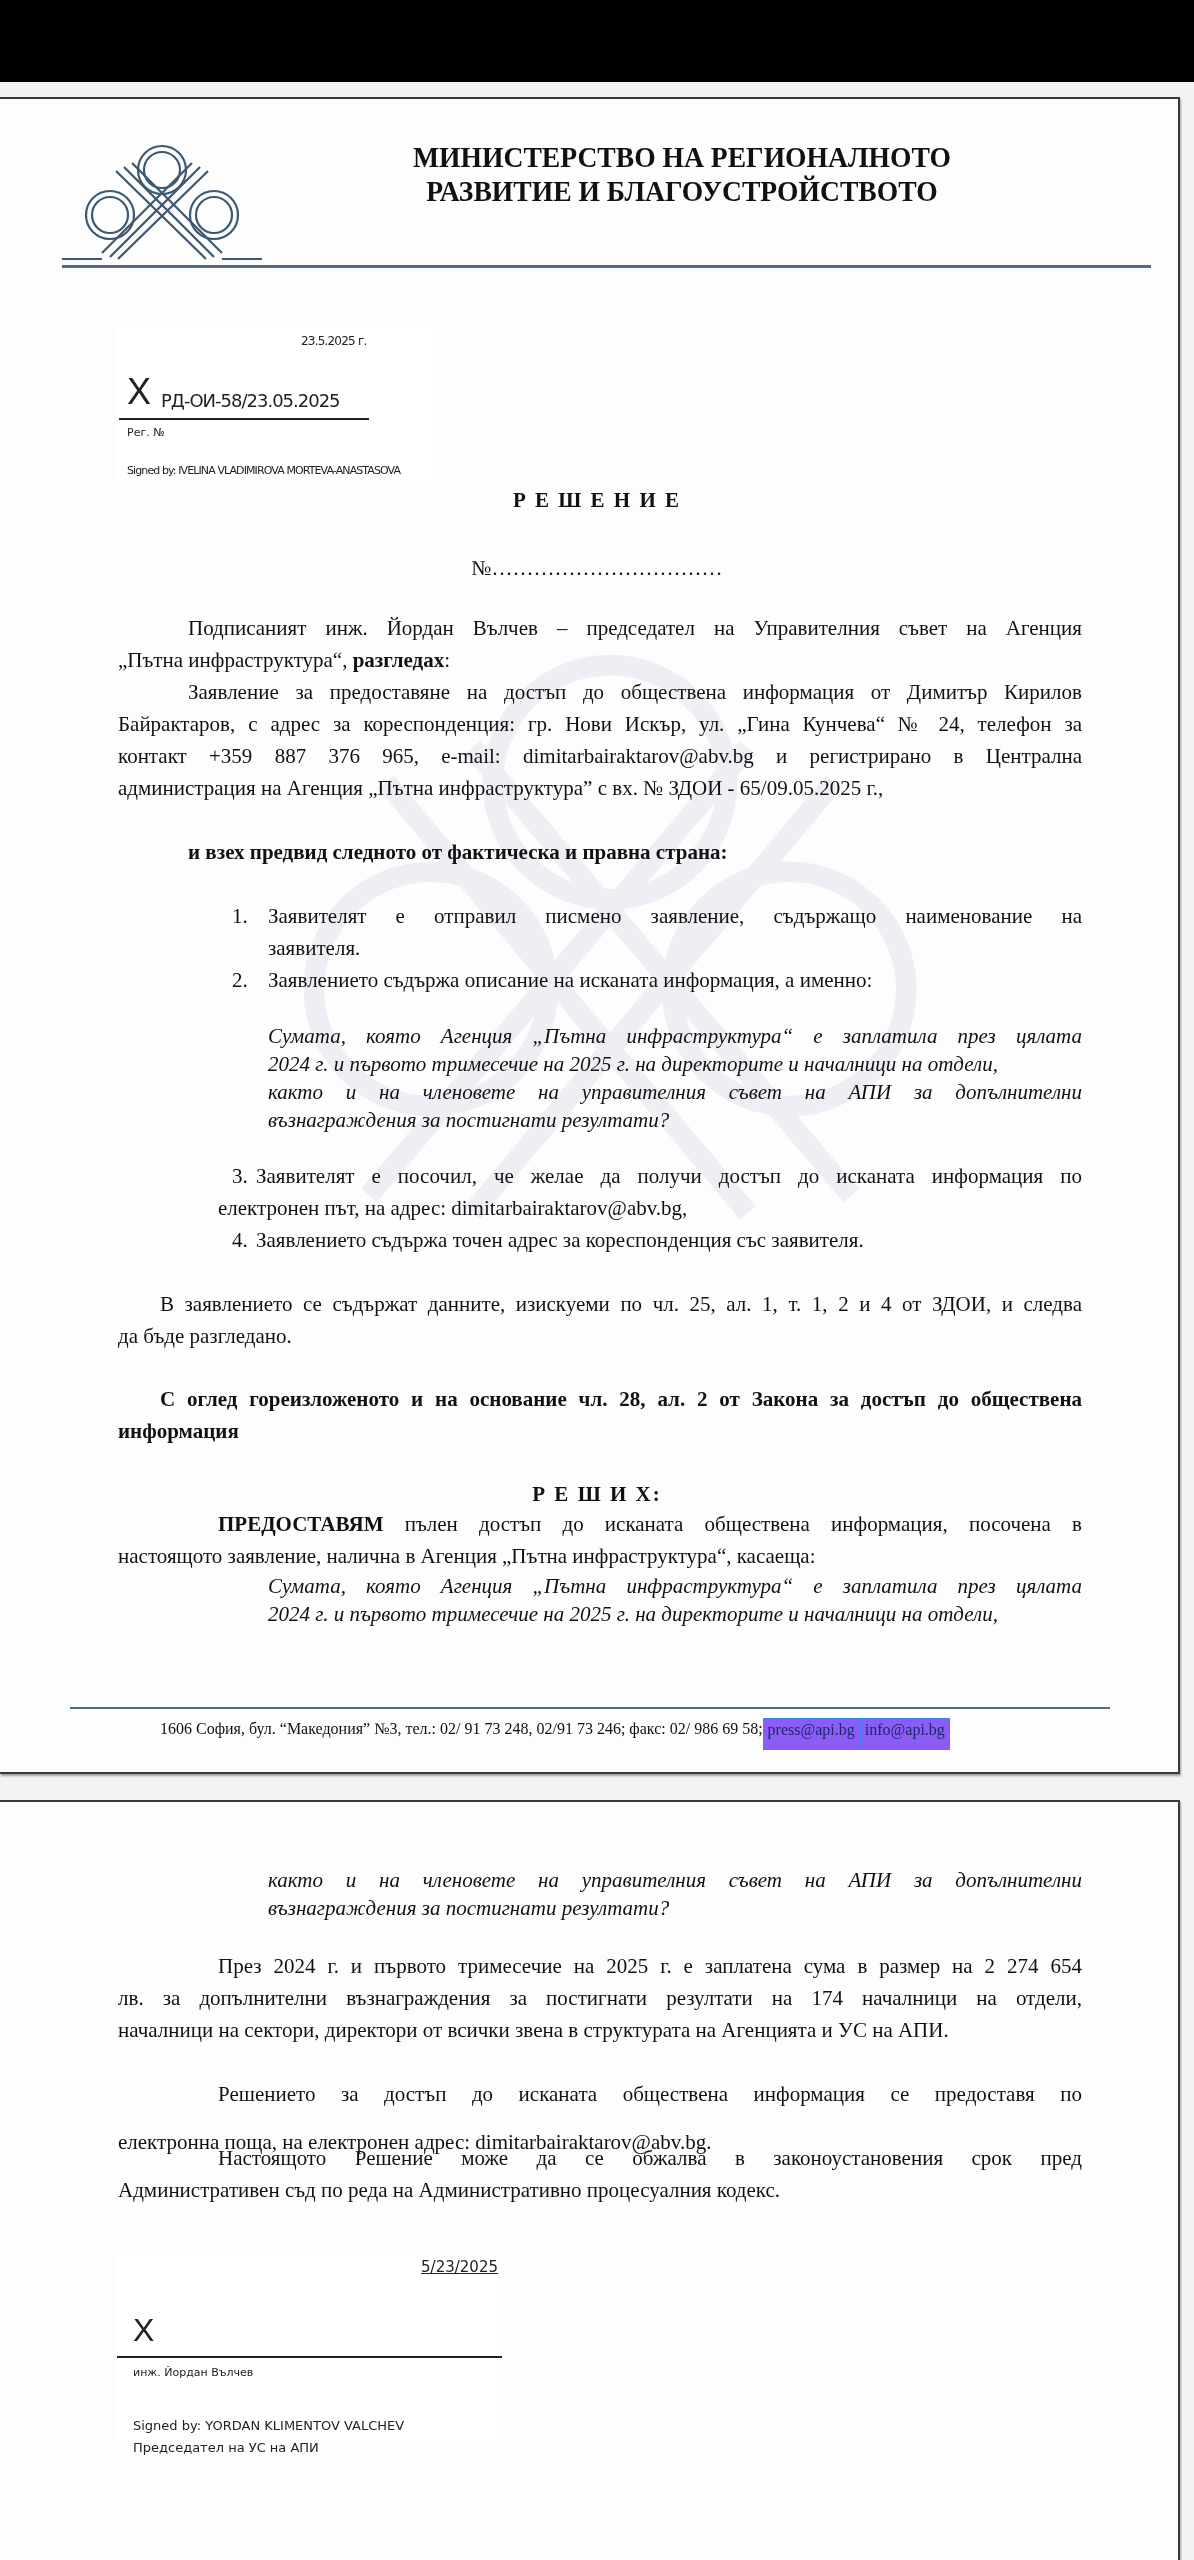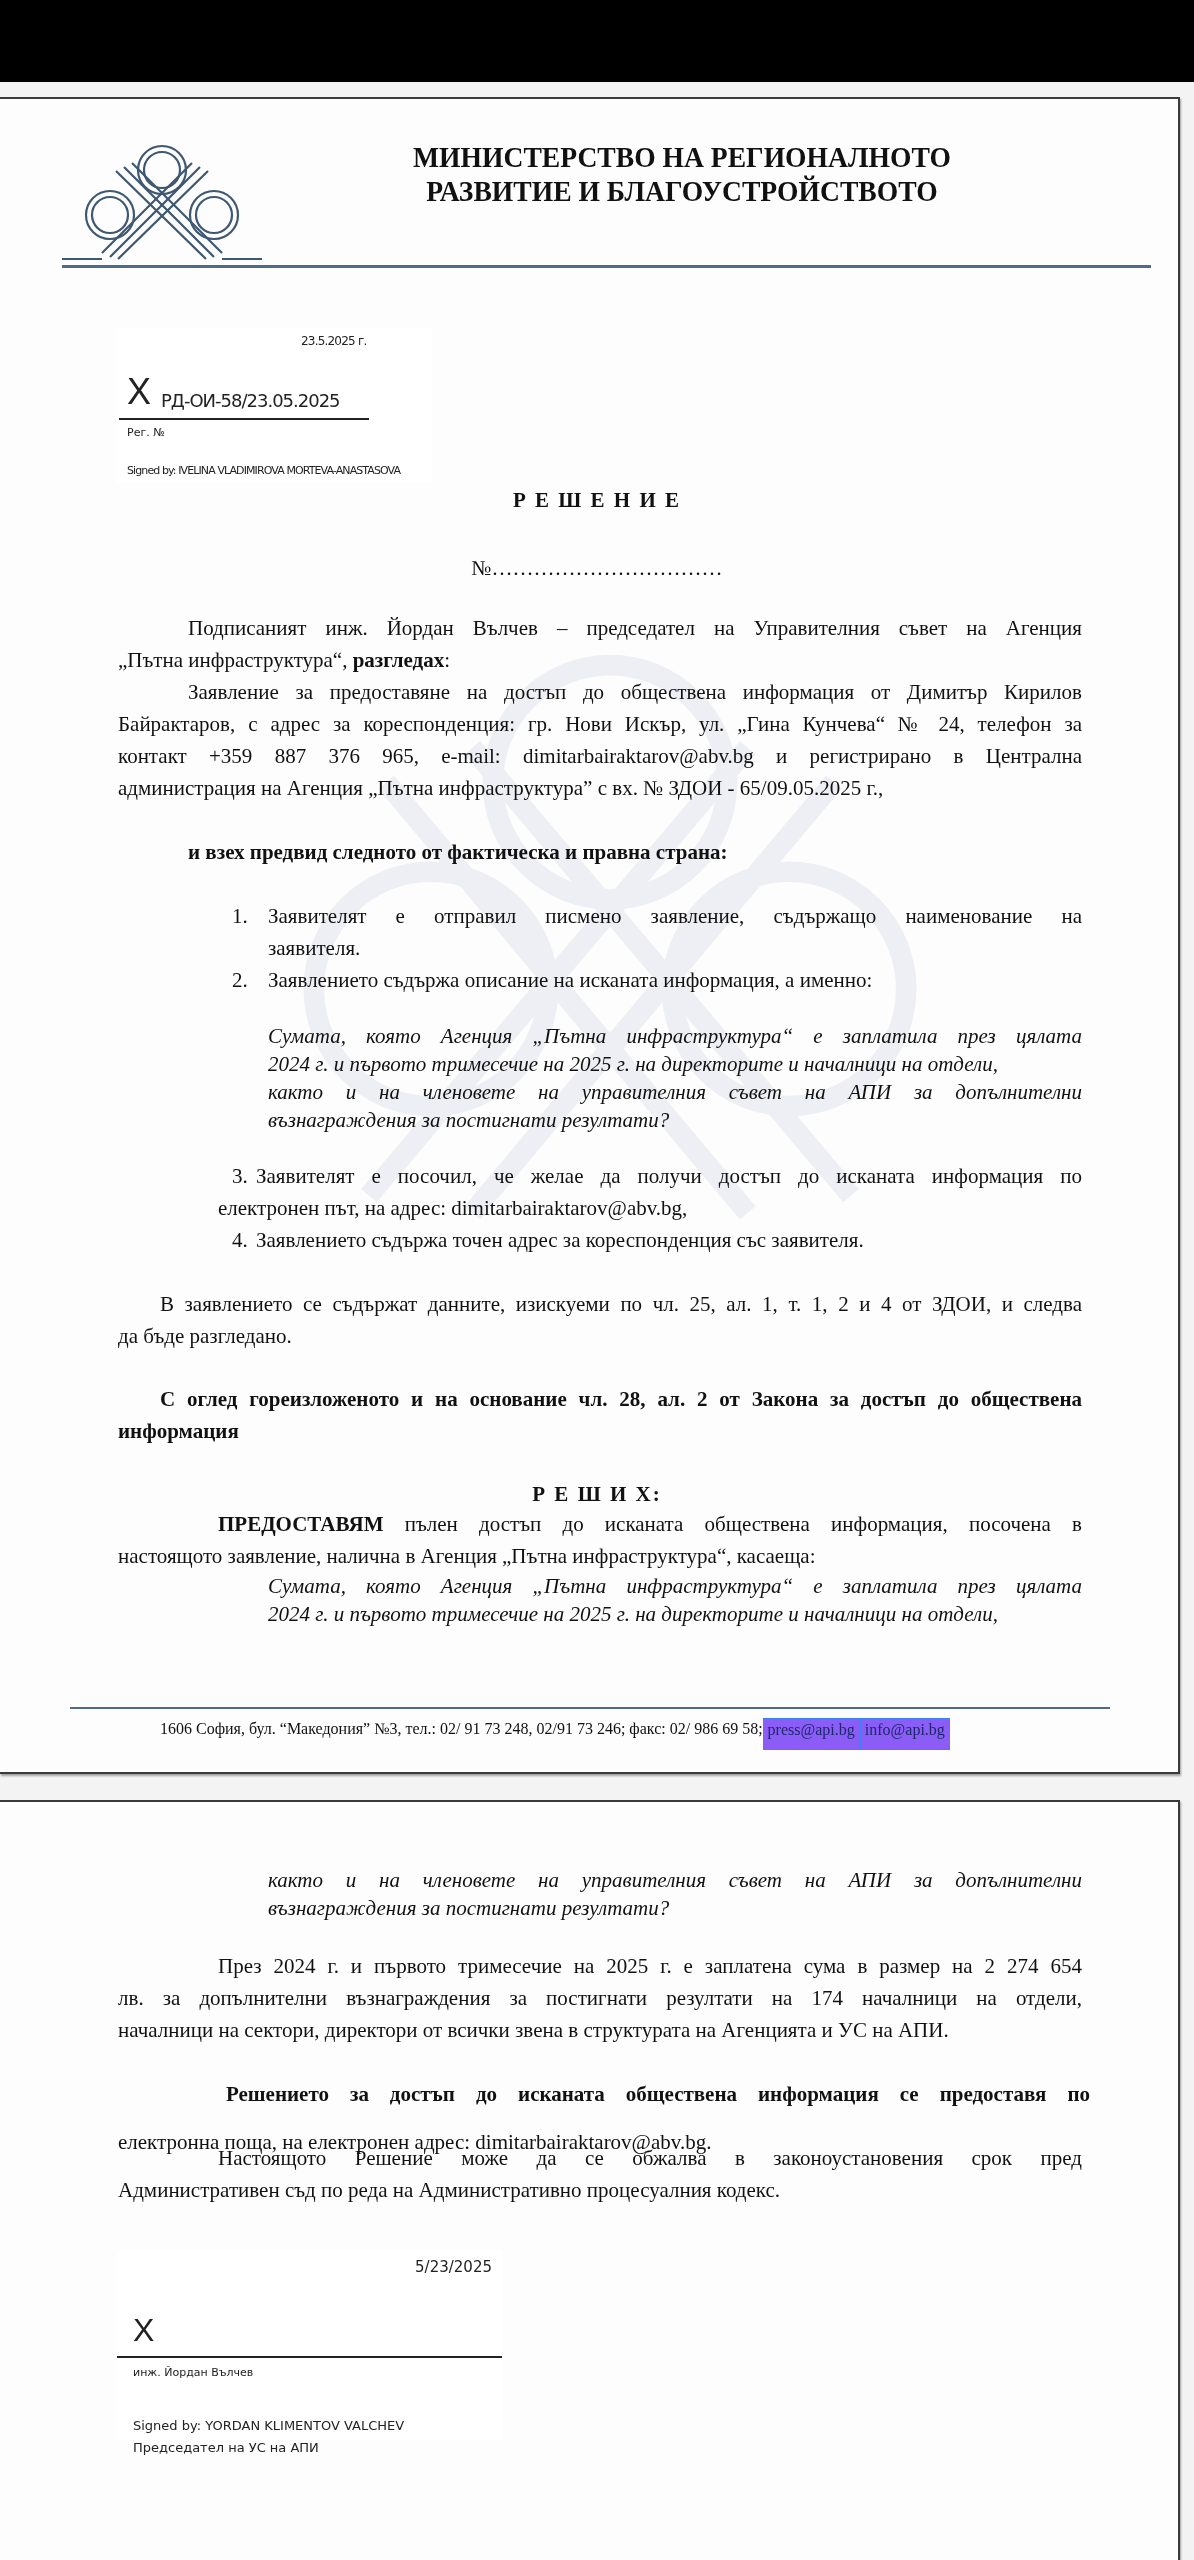--- a/index.html
+++ b/index.html
@@ -43,21 +43,21 @@
   .just { text-align: justify; text-align-last: justify; white-space: normal; }
   .center { text-align: center; }
   .b { font-weight: bold; }
   .i { font-style: italic; }
 
   .footer-line { position: absolute; left: 70px; top: 1707px; width: 1040px; height: 2px; background: #4f6b8a; }
   .footer-text { position: absolute; left: 160px; top: 1718px; font-size: 16px; line-height: 22px; white-space: nowrap; }
   .email-box { display: inline-block; background: #8b5cf6; border: 1px solid #3b82f6; padding: 0 4px; color: #1b2a6b; height: 30px; vertical-align: top; }
 
   .sig { position: absolute; left: 117px; top: 2250px; width: 385px; height: 190px; background: #fff; font-family: "DejaVu Sans", sans-serif; color: #222; }
-  .sig .date { position: absolute; right: 10px; top: 8px; font-size: 15px; }
+  .sig .date { position: absolute; right: 4px; top: 8px; font-size: 15px; text-decoration: underline; }
   .sig .x { position: absolute; left: 16px; top: 62px; font-size: 32px; font-family: "Liberation Sans", sans-serif; }
   .sig .line { position: absolute; left: 0; top: 106px; width: 385px; height: 2px; background: #222; }
   .sig .l1 { position: absolute; left: 16px; top: 116px; font-size: 11px; }
   .sig .l2 { position: absolute; left: 16px; top: 142px; font-size: 13px; margin-top: 48px; }
   .sig .l3 { position: absolute; left: 16px; top: 168px; font-size: 13px; }
 </style>
 </head>
 <body>
 
 <div class="topbar"></div>
@@ -151,21 +151,21 @@
 
 <div class="page page2"></div>
 
 <div class="t i just" style="left:268px;width:814px;top:1866px;line-height:28px;">както и на членовете на управителния съвет на АПИ за допълнителни</div>
 <div class="t i" style="left:268px;top:1894px;line-height:28px;">възнаграждения за постигнати резултати?</div>
 
 <div class="t just" style="left:218px;width:864px;top:1950px;">През 2024 г. и първото тримесечие на 2025 г. е заплатена сума в размер на 2 274 654</div>
 <div class="t just" style="left:118px;width:964px;top:1982px;">лв. за допълнителни възнаграждения за постигнати резултати на 174 началници на отдели,</div>
 <div class="t" style="left:118px;top:2014px;">началници на сектори, директори от всички звена в структурата на Агенцията и УС на АПИ.</div>
 
-<div class="t just" style="left:226px;width:864px;top:2078px;font-weight:bold;">Решението за достъп до исканата обществена информация се предоставя по</div>
+<div class="t just" style="left:218px;width:864px;top:2078px;">Решението за достъп до исканата обществена информация се предоставя по</div>
 <div class="t" style="left:118px;top:2110px;margin-top:16px;">електронна поща, на електронен адрес: dimitarbairaktarov@abv.bg.</div>
 <div class="t just" style="left:218px;width:864px;top:2142px;">Настоящото Решение може да се обжалва в законоустановения срок пред</div>
 <div class="t" style="left:118px;top:2174px;">Административен съд по реда на Административно процесуалния кодекс.</div>
 
 <div class="sig">
   <div class="date">5/23/2025</div>
   <div class="x">X</div>
   <div class="line"></div>
   <div class="l1">инж. Йордан Вълчев</div>
   <div class="l2">Председател на УС на АПИ</div>

